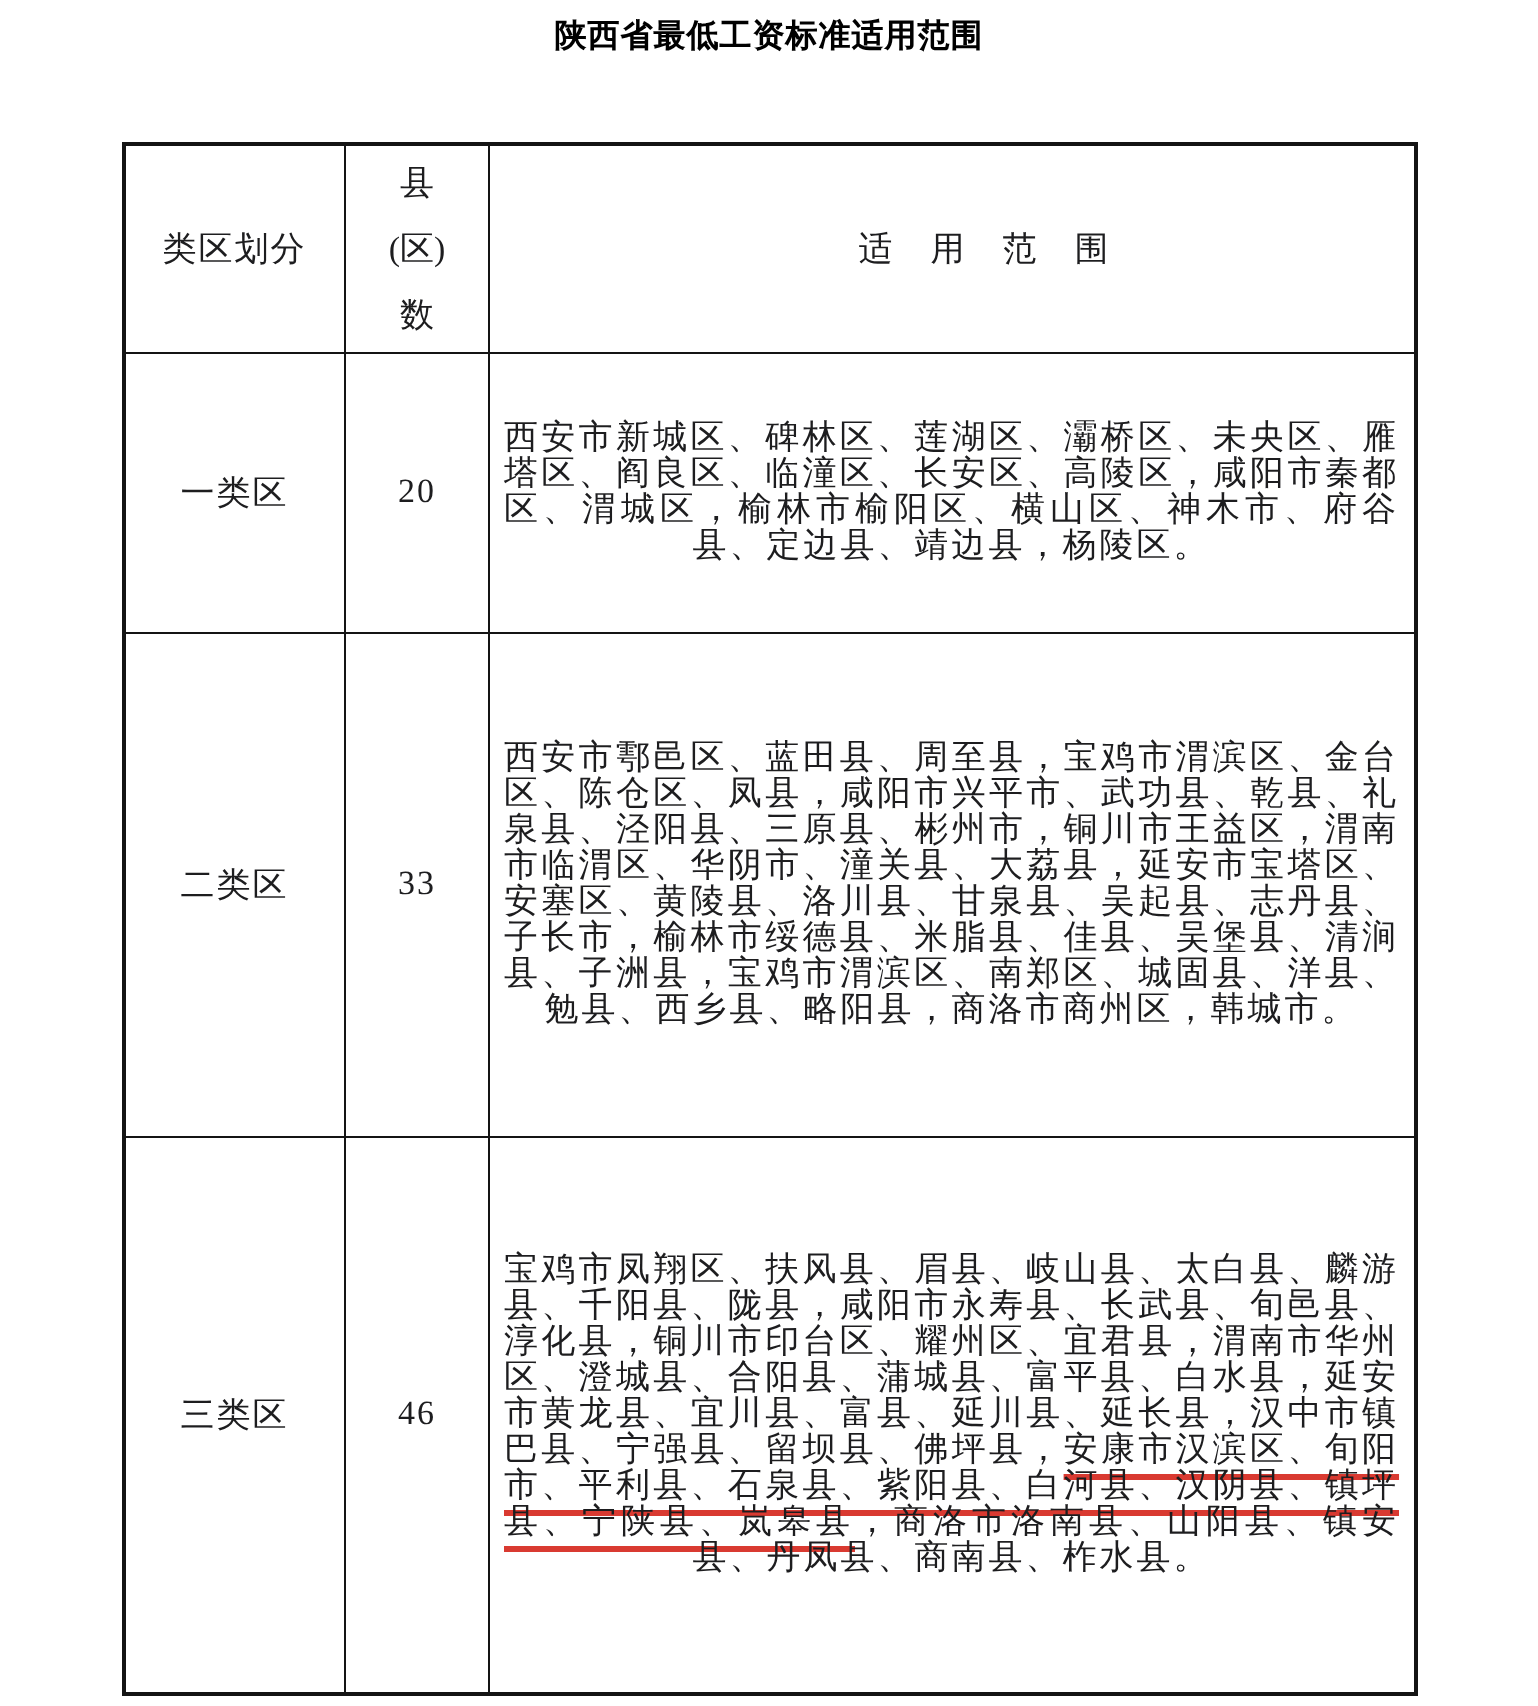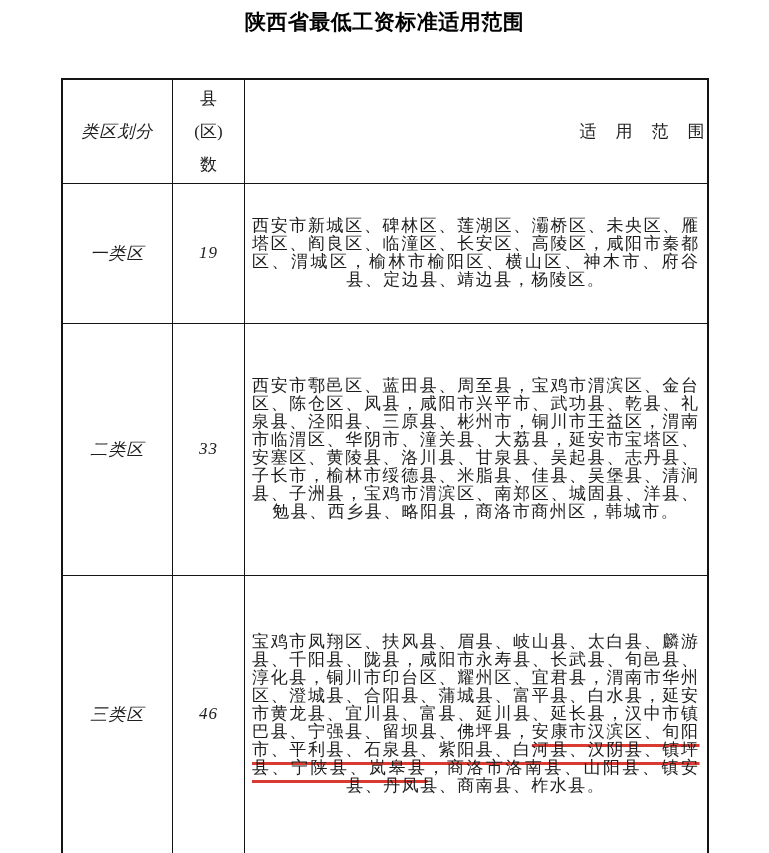--- a/index.html
+++ b/index.html
@@ -14,21 +14,21 @@
     color: #1d1d1f;
     font-family: "Liberation Serif", "DejaVu Serif", serif;
     overflow: hidden;
     position: relative;
   }
   .doc-title {
     margin: 0;
     padding-top: 8px;
     text-align: center;
     font-family: "Liberation Sans", "DejaVu Sans", sans-serif;
-    font-size: 21px;
+    font-size: 16px;
     font-weight: 700;
     color: #000000;
     letter-spacing: 0.5px;
   }
   table.wage-table {
     border-collapse: collapse;
     table-layout: fixed;
     width: 646px;
     margin: 42px auto 0 auto;
     border: 2px solid #141414;
@@ -47,29 +47,28 @@
   .col-scope { width: 463px; }
 
   tr.header-row { height: 104px; }
   tr.row-zone1  { height: 140px; }
   tr.row-zone2  { height: 252px; }
   tr.row-zone3  { height: 279px; }
 
   .cell-center {
     text-align: center;
     letter-spacing: 1px;
-    font-style: italic;
   }
   .cell-count-header {
     text-align: center;
     white-space: pre-line;
     line-height: 33px;
   }
   .cell-scope-header {
-    text-align: right;
+    text-align: center;
     letter-spacing: 1px;
     padding-left: 34px;
   }
   .cell-scope {
     padding: 0 7px;
     line-height: 18px;
     letter-spacing: 1.5px;
     text-align: justify;
     text-align-last: center;
   }
@@ -98,21 +97,21 @@
         <tr class="header-row">
       <th class="cell-center">类区划分</th>
       <th class="cell-count-header">县
 (区)
 数</th>
       <th class="cell-scope-header">适　用　范　围</th>
     </tr>
 
     <tr class="row-zone1">
       <td class="cell-center">一类区</td>
-      <td class="cell-center">19</td>
+      <td class="cell-center">20</td>
       <td class="cell-scope"><span>西安市新城区、碑林区、莲湖区、灞桥区、未央区、雁塔区、阎良区、临潼区、长安区、高陵区，咸阳市秦都区、渭城区，榆林市榆阳区、横山区、神木市、府谷县、定边县、靖边县，杨陵区。</span><span class="marked-red"></span><span></span></td>
     </tr>
 
     <tr class="row-zone2">
       <td class="cell-center">二类区</td>
       <td class="cell-center">33</td>
       <td class="cell-scope"><span>西安市鄠邑区、蓝田县、周至县，宝鸡市渭滨区、金台区、陈仓区、凤县，咸阳市兴平市、武功县、乾县、礼泉县、泾阳县、三原县、彬州市，铜川市王益区，渭南市临渭区、华阴市、潼关县、大荔县，延安市宝塔区、安塞区、黄陵县、洛川县、甘泉县、吴起县、志丹县、子长市，榆林市绥德县、米脂县、佳县、吴堡县、清涧县、子洲县，宝鸡市渭滨区、南郑区、城固县、洋县、勉县、西乡县、略阳县，商洛市商州区，韩城市。</span><span class="marked-red"></span><span></span></td>
     </tr>
 
     <tr class="row-zone3">

